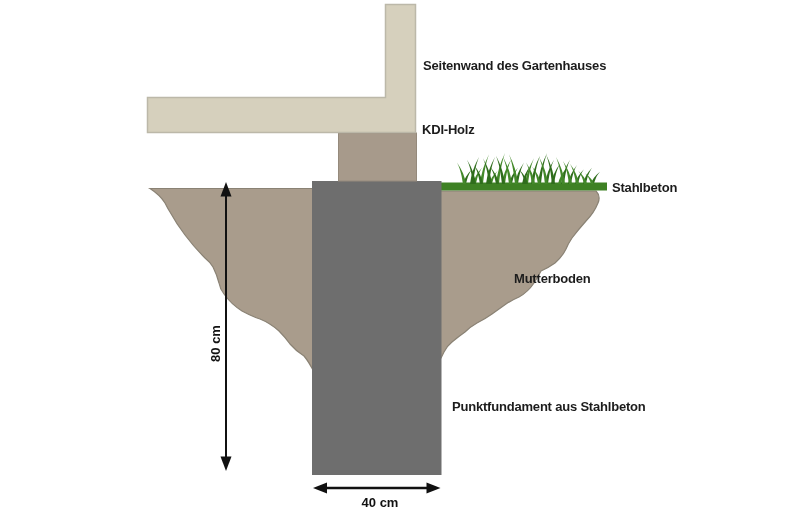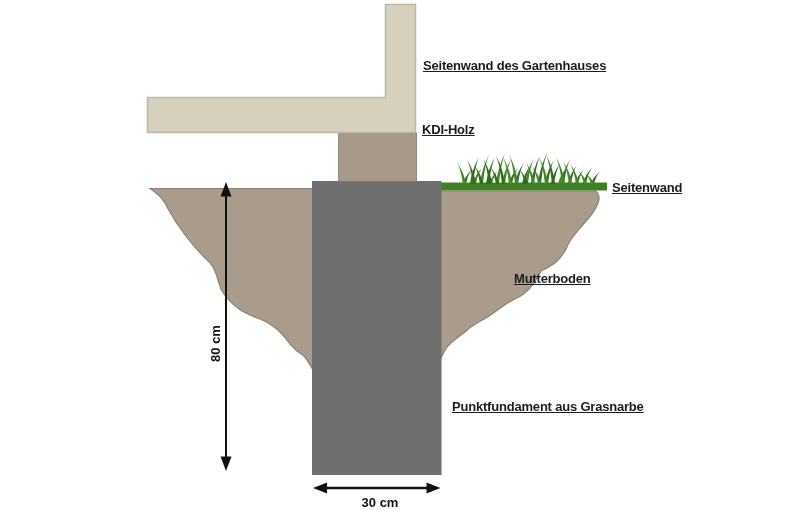--- a/index.html
+++ b/index.html
@@ -11,21 +11,20 @@
     font-family:"Liberation Sans","DejaVu Sans",sans-serif;
   }
   #diagram-svg{position:absolute;left:0;top:0;}
   .label{
     position:absolute;
     font-size:13px;
     font-weight:bold;
     color:#1c1c1c;
     letter-spacing:-0.2px;
     white-space:nowrap;
-    text-decoration:underline;
   }
   .dim-label{
     position:absolute;
     font-size:13px;
     font-weight:bold;
     color:#111;
     text-align:center;
     white-space:nowrap;
   }
   .rot{transform:rotate(-90deg);}
@@ -126,23 +125,23 @@
       <line class="arrow-line" stroke-width="2.5" x1="323" y1="488" x2="431" y2="488"></line>
       <polygon class="arrow-head" points="313,488 327,482.5 327,493.5"></polygon>
       <polygon class="arrow-head" points="440.5,488 426.5,482.5 426.5,493.5"></polygon>
     </g>
   </svg>
 
   <div class="label" style="left:423px;top:58px">Seitenwand des Gartenhauses</div>
 
   <div class="label" style="left:422px;top:122px">KDI-Holz</div>
 
-  <div class="label" style="left:612px;top:180px">Seitenwand</div>
+  <div class="label" style="left:612px;top:180px">Stahlbeton</div>
 
   <div class="label" style="left:514px;top:271px">Mutterboden</div>
 
-  <div class="label" style="left:452px;top:399px">Punktfundament aus Grasnarbe</div>
+  <div class="label" style="left:452px;top:399px">Punktfundament aus Stahlbeton</div>
 
   <div class="dim-label rot" style="left:187px;top:336px;width:56px;height:15px">80 cm</div>
 
-  <div class="dim-label" style="left:352px;top:495px;width:56px">30 cm</div>
+  <div class="dim-label" style="left:352px;top:495px;width:56px">40 cm</div>
 
 </div>
 
 </body></html>

